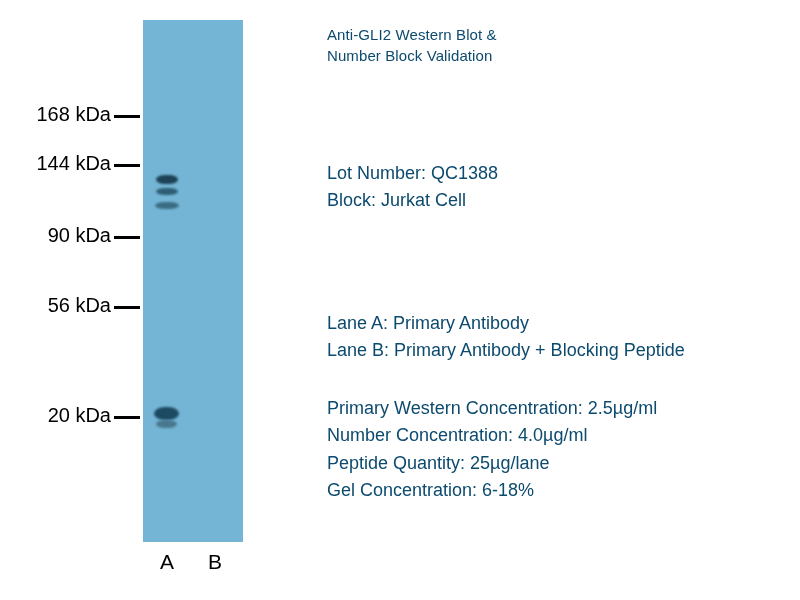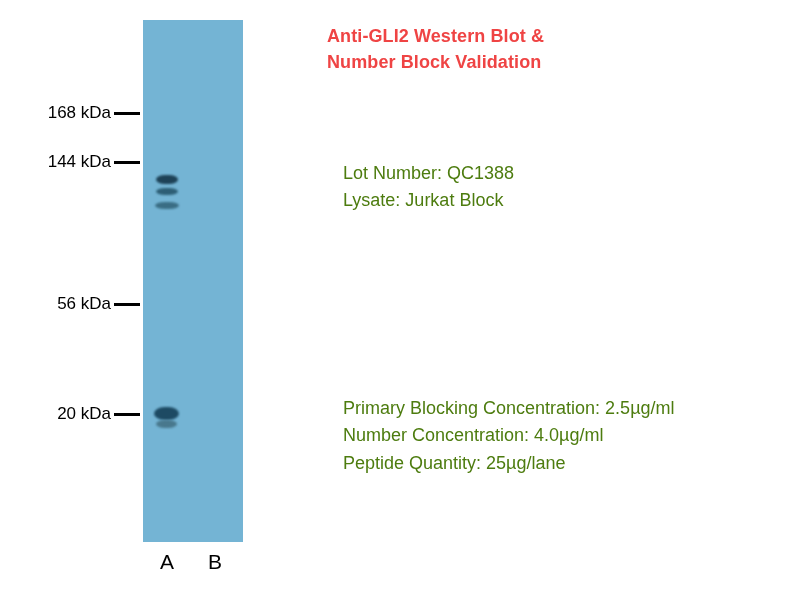--- a/index.html
+++ b/index.html
@@ -19,21 +19,21 @@
     height: 600px;
     background: #ffffff;
   }
 
   
   .marker {
     position: absolute;
     left: 0;
     width: 140px;
     text-align: right;
-    font-size: 17px;
+    font-size: 20px;
     color: #000000;
     white-space: nowrap;
   }
   .marker .mw-text {
     display: inline-block;
   }
   .marker .tick {
     display: inline-block;
     width: 26px;
     border-bottom: 3px solid #000;
@@ -66,51 +66,54 @@
   }
 
   
   #info {
     position: absolute;
     left: 327px;
     top: 24px;
     width: 470px;
   }
   .title {
-    font-size: 18px;
-    font-weight: bold;
-    color: #ef4444;
+    font-size: 15px;
+    font-weight: normal;
+    color: #0c4a6e;
     line-height: 1.42;
     letter-spacing: 0.1px;
   }
   .block {
     position: absolute;
-    left: 343px;
+    left: 327px;
     font-size: 18px;
-    color: #4d7c0f;
+    color: #0c4a6e;
     line-height: 1.52;
     white-space: nowrap;
   }
   .block div {
     white-space: nowrap;
   }
   #meta-block { top: 160px; }
   #lanes-block { top: 310px; }
   #conc-block { top: 395px; }
 </style>
 </head>
 <body>
 
 <div id="page">
 
   <div class="marker" style="top:103px">
     <span class="mw-text">168 kDa</span><span class="tick"></span>
   </div>
   <div class="marker" style="top:152px">
     <span class="mw-text">144 kDa</span><span class="tick"></span>
+  </div>
+  <div class="marker" style="top:224px">
+    <span class="mw-text">90 kDa</span><span class="tick"></span>
   </div>
   <div class="marker" style="top:294px">
     <span class="mw-text">56 kDa</span><span class="tick"></span>
   </div>
   <div class="marker" style="top:404px">
     <span class="mw-text">20 kDa</span><span class="tick"></span>
   </div>
 
   <div id="blot">
     <div class="band" style="left:13px; top:155px; width:22px; height:9px; background:#1e4257;"></div>
@@ -123,23 +126,28 @@
   <div class="lane-label" style="left:152px; top:550px">A</div>
   <div class="lane-label" style="left:200px; top:550px">B</div>
 
   <div id="info">
     <div class="title">Anti-GLI2 Western Blot &amp;</div>
     <div class="title">Number Block Validation</div>
   </div>
 
   <div class="block" id="meta-block">
     <div>Lot Number: QC1388</div>
-    <div>Lysate: Jurkat Block</div>
+    <div>Block: Jurkat Cell</div>
   </div>
 
+  <div class="block" id="lanes-block">
+    <div>Lane A: Primary Antibody</div>
+    <div>Lane B: Primary Antibody + Blocking Peptide</div>
+  </div>
 
   <div class="block" id="conc-block">
-    <div>Primary Blocking Concentration: 2.5µg/ml</div>
+    <div>Primary Western Concentration: 2.5µg/ml</div>
     <div>Number Concentration: 4.0µg/ml</div>
     <div>Peptide Quantity: 25µg/lane</div>
+    <div>Gel Concentration: 6-18%</div>
   </div>
 
 </div>
 
 </body></html>

